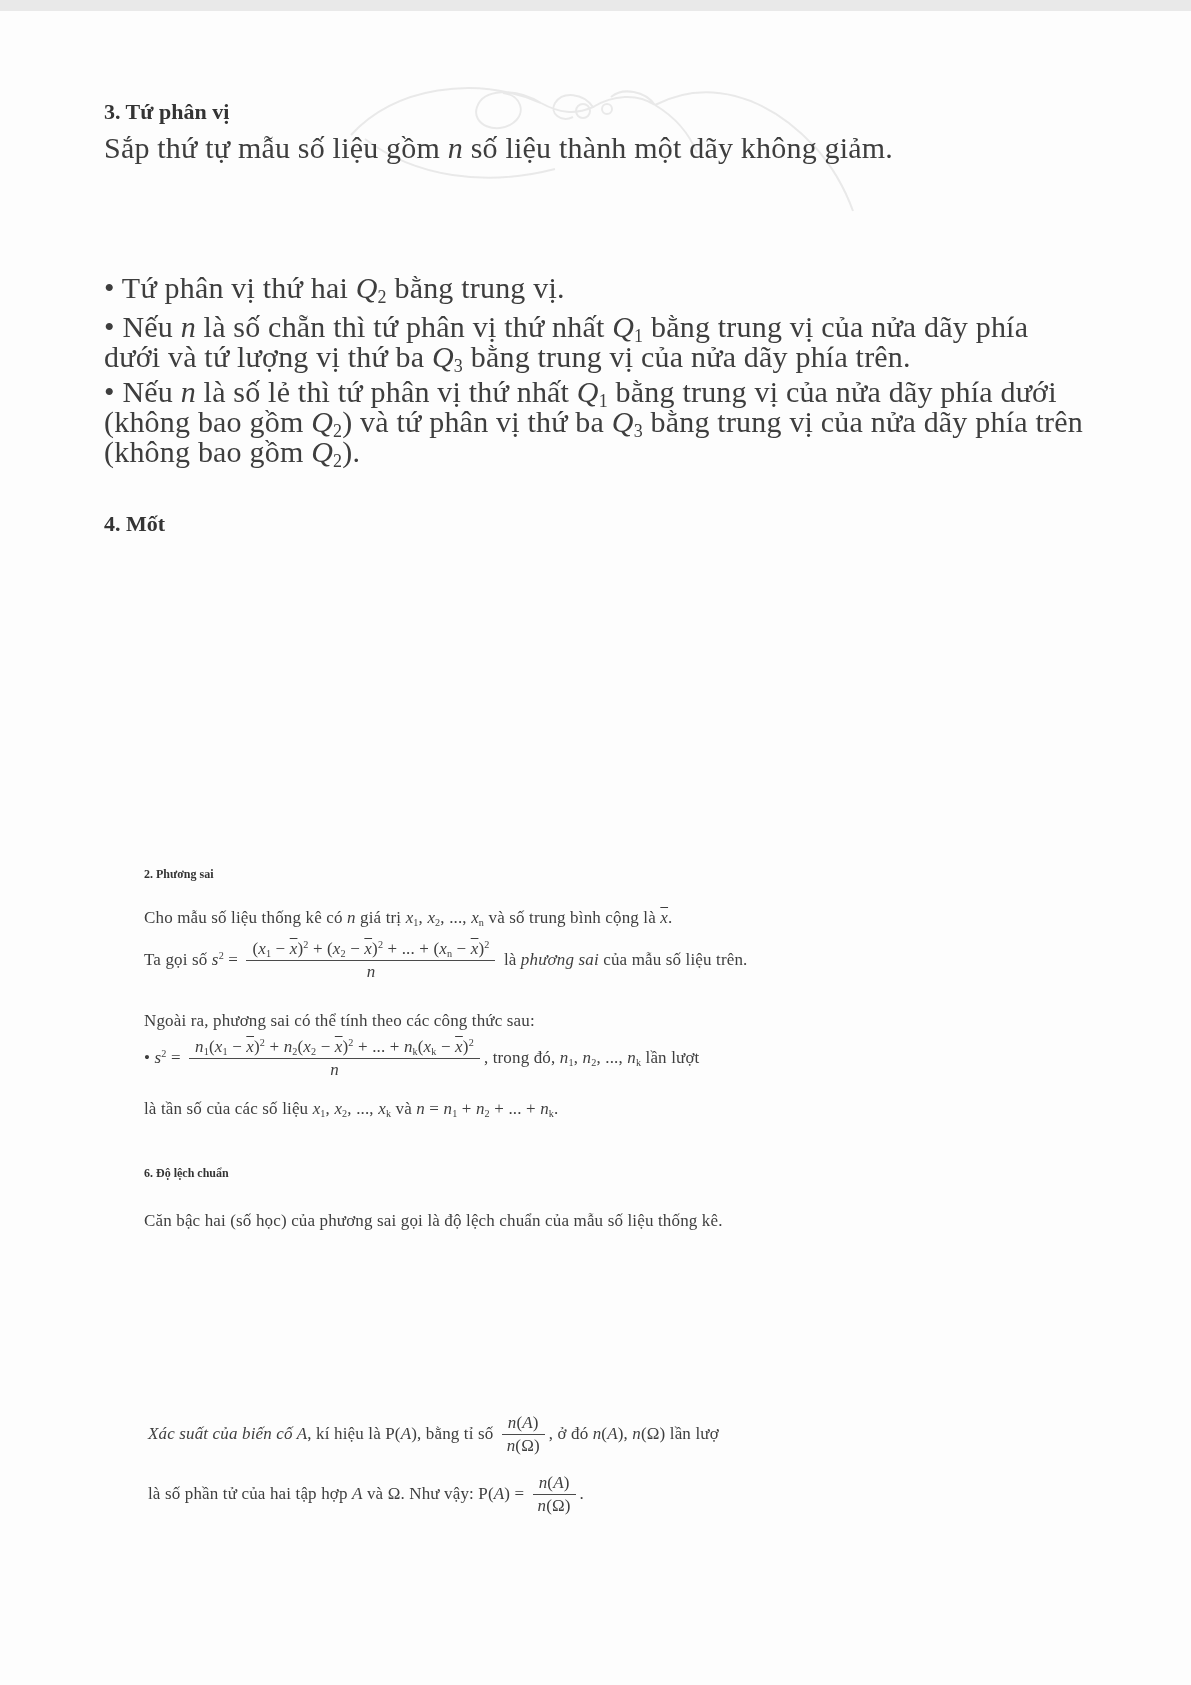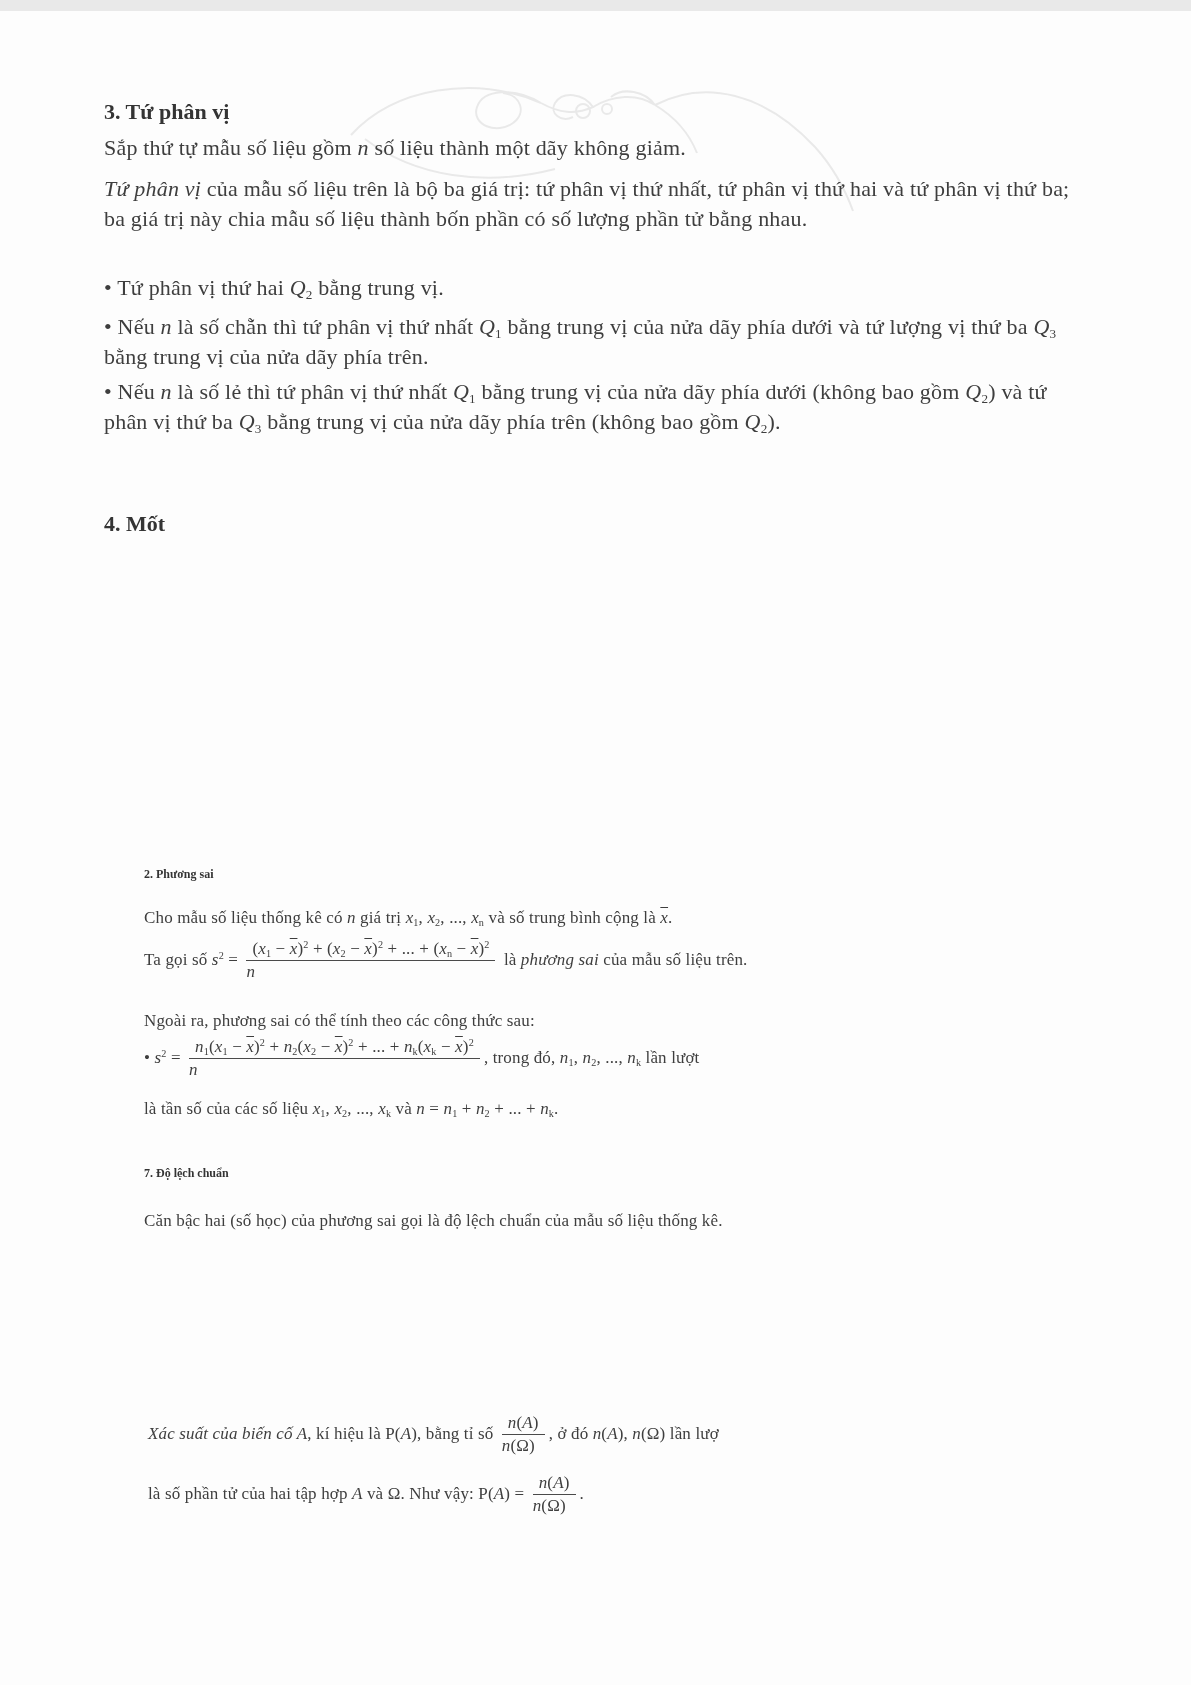--- a/index.html
+++ b/index.html
@@ -8,29 +8,29 @@
     width:1191px;height:1685px;
     margin:11px auto;
     background:#fdfdfd;
     overflow:hidden;
     font-family:"Liberation Serif","DejaVu Serif",serif;
     color:#3e3e3e;
   }
   .scan{position:absolute;inset:0;filter:blur(0.45px);}
   .heading{position:absolute;font-weight:bold;color:#343434;white-space:nowrap;}
   .para{position:absolute;}
-  .fs-a{font-size:22px;line-height:30px;letter-spacing:0.2px;}
+  .fs-a{font-size:30px;line-height:30px;letter-spacing:0.2px;}
   .fs-b{font-size:17px;line-height:28px;letter-spacing:0.15px;}
   .h-a{font-size:22px;}
   .h-b{font-size:12px;}
   .it{font-style:italic;}
   sub{font-size:0.6em;vertical-align:-0.3em;line-height:0;}
   sup{font-size:0.6em;vertical-align:0.55em;line-height:0;}
   .ov{font-style:italic;text-decoration:overline;}
-  .frac{display:inline-flex;flex-direction:column;text-align:left;vertical-align:middle;margin:0 4px;line-height:1.2;}
+  .frac{display:inline-flex;flex-direction:column;text-align:center;vertical-align:middle;margin:0 4px;line-height:1.2;}
   .frac .num{border-bottom:1.5px solid #4a4a4a;padding:0 6px 1px;}
   .frac .den{padding-top:1px;}
   .ornament{position:absolute;left:345px;top:58px;opacity:0.75;}
   .bottom-bar{position:absolute;left:0;top:1677px;width:1191px;height:8px;}
   .scan-dot{position:absolute;width:4px;height:3px;top:3px;}
 </style>
 </head>
 <body>
 
 <div class="page" style="background: rgb(253, 253, 253); color: rgb(62, 62, 62);">
@@ -45,41 +45,40 @@
       <path d="M310,36 C330,48 344,64 352,84"></path>
       <circle cx="238" cy="42" r="7"></circle>
       <circle cx="262" cy="40" r="5"></circle>
     </g>
   </svg>
 
   <div class="scan">
 
     <div class="heading h-a" style="left:104px;top:88px">3. Tứ phân vị</div>
     <div class="para fs-a" style="left:104px;top:122px;width:985px"><span>Sắp thứ tự mẫu số liệu gồm </span><span class="it">n</span><span> số liệu thành một dãy không giảm.</span></div>
-    <div class="para fs-a" style="left:104px;top:163px;width:985px"><span class="it">Tứ phân vị</span><span> của mẫu số liệu trên là bộ ba giá trị: tứ phân vị thứ nhất, tứ phân vị thứ hai và tứ phân vị thứ ba; ba giá trị này chia mẫu số liệu thành bốn phần có số lượng phần tử bằng nhau.</span></div>
     <div class="para fs-a" style="left:104px;top:262px;width:985px"><span>• Tứ phân vị thứ hai </span><span class="it">Q</span><sub>2</sub><span> bằng trung vị.</span></div>
     <div class="para fs-a" style="left:104px;top:301px;width:985px"><span>• Nếu </span><span class="it">n</span><span> là số chẵn thì tứ phân vị thứ nhất </span><span class="it">Q</span><sub>1</sub><span> bằng trung vị của nửa dãy phía dưới và tứ lượng vị thứ ba </span><span class="it">Q</span><sub>3</sub><span> bằng trung vị của nửa dãy phía trên.</span></div>
     <div class="para fs-a" style="left:104px;top:366px;width:985px"><span>• Nếu </span><span class="it">n</span><span> là số lẻ thì tứ phân vị thứ nhất </span><span class="it">Q</span><sub>1</sub><span> bằng trung vị của nửa dãy phía dưới (không bao gồm </span><span class="it">Q</span><sub>2</sub><span>) và tứ phân vị thứ ba </span><span class="it">Q</span><sub>3</sub><span> bằng trung vị của nửa dãy phía trên (không bao gồm </span><span class="it">Q</span><sub>2</sub><span>).</span></div>
 
     <div class="heading h-a" style="left:104px;top:500px">4. Mốt</div>
 
     <div class="heading h-b" style="left:144px;top:856px">2. Phương sai</div>
     <div class="para fs-b" style="left:144px;top:893px;width:1010px"><span>Cho mẫu số liệu thống kê có </span><span class="it">n</span><span> giá trị </span><span class="it">x</span><sub>1</sub><span>, </span><span class="it">x</span><sub>2</sub><span>, ..., </span><span class="it">x</span><sub>n</sub><span> và số trung bình cộng là </span><span class="ov">x</span><span>.</span></div>
     <div class="para fs-b" style="left:144px;top:928px;width:1010px"><span>Ta gọi số </span><span class="it">s</span><sup>2</sup><span> = </span><span class="frac">
           <span class="num"><span>(</span><span class="it">x</span><sub>1</sub><span> − </span><span class="ov">x</span><span>)</span><sup>2</sup><span> + (</span><span class="it">x</span><sub>2</sub><span> − </span><span class="ov">x</span><span>)</span><sup>2</sup><span> + ... + (</span><span class="it">x</span><sub>n</sub><span> − </span><span class="ov">x</span><span>)</span><sup>2</sup></span>
           <span class="den"><span class="it">n</span></span>
         </span><span> là </span><span class="it">phương sai</span><span> của mẫu số liệu trên.</span></div>
     <div class="para fs-b" style="left:144px;top:996px;width:1010px"><span>Ngoài ra, phương sai có thể tính theo các công thức sau:</span></div>
     <div class="para fs-b" style="left:144px;top:1026px;width:1010px"><span>• </span><span class="it">s</span><sup>2</sup><span> = </span><span class="frac">
           <span class="num"><span class="it">n</span><sub>1</sub><span>(</span><span class="it">x</span><sub>1</sub><span> − </span><span class="ov">x</span><span>)</span><sup>2</sup><span> + </span><span class="it">n</span><sub>2</sub><span>(</span><span class="it">x</span><sub>2</sub><span> − </span><span class="ov">x</span><span>)</span><sup>2</sup><span> + ... + </span><span class="it">n</span><sub>k</sub><span>(</span><span class="it">x</span><sub>k</sub><span> − </span><span class="ov">x</span><span>)</span><sup>2</sup></span>
           <span class="den"><span class="it">n</span></span>
         </span><span>, trong đó, </span><span class="it">n</span><sub>1</sub><span>, </span><span class="it">n</span><sub>2</sub><span>, ..., </span><span class="it">n</span><sub>k</sub><span> lần lượt</span></div>
     <div class="para fs-b" style="left:144px;top:1084px;width:1010px"><span>là tần số của các số liệu </span><span class="it">x</span><sub>1</sub><span>, </span><span class="it">x</span><sub>2</sub><span>, ..., </span><span class="it">x</span><sub>k</sub><span> và </span><span class="it">n</span><span> = </span><span class="it">n</span><sub>1</sub><span> + </span><span class="it">n</span><sub>2</sub><span> + ... + </span><span class="it">n</span><sub>k</sub><span>.</span></div>
 
-    <div class="heading h-b" style="left:144px;top:1155px">7. Độ lệch chuẩn</div>
+    <div class="heading h-b" style="left:144px;top:1155px">6. Độ lệch chuẩn</div>
     <div class="para fs-b" style="left:144px;top:1196px;width:1010px"><span>Căn bậc hai (số học) của phương sai gọi là độ lệch chuẩn của mẫu số liệu thống kê.</span></div>
 
     <div class="para fs-b" style="left:148px;top:1402px;width:775px"><span class="it">Xác suất của biến cố A</span><span>, kí hiệu là P(</span><span class="it">A</span><span>), bằng tỉ số </span><span class="frac">
           <span class="num"><span class="it">n</span><span>(</span><span class="it">A</span><span>)</span></span>
           <span class="den"><span class="it">n</span><span>(Ω)</span></span>
         </span><span>, ở đó </span><span class="it">n</span><span>(</span><span class="it">A</span><span>), </span><span class="it">n</span><span>(Ω) lần lượ</span></div>
     <div class="para fs-b" style="left:148px;top:1462px;width:775px"><span>là số phần tử của hai tập hợp </span><span class="it">A</span><span> và Ω. Như vậy: P(</span><span class="it">A</span><span>) = </span><span class="frac">
           <span class="num"><span class="it">n</span><span>(</span><span class="it">A</span><span>)</span></span>
           <span class="den"><span class="it">n</span><span>(Ω)</span></span>
         </span><span>.</span></div>

